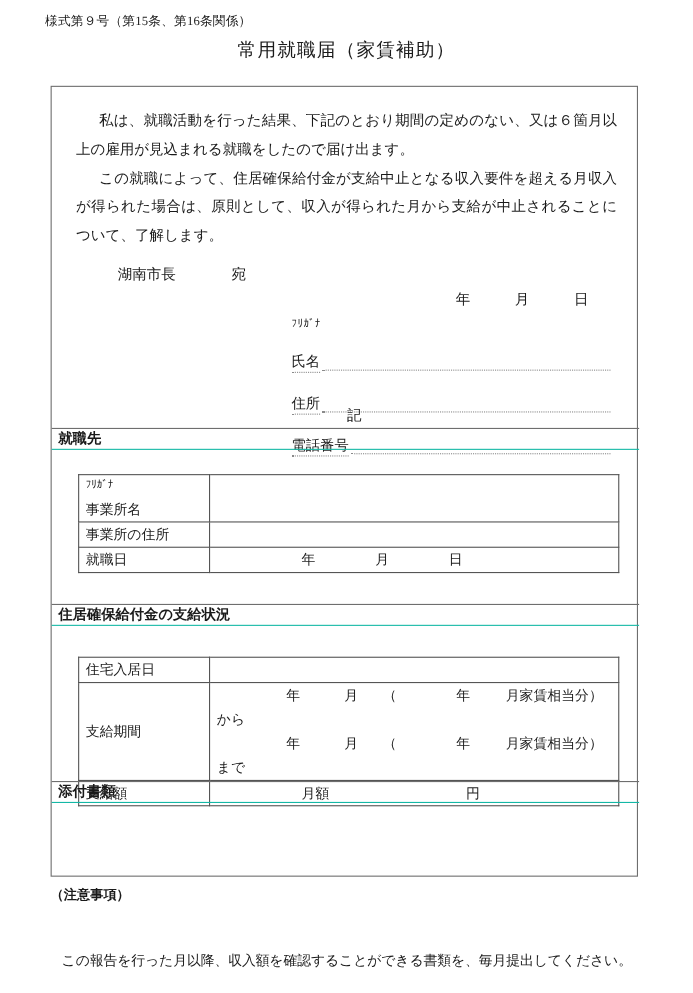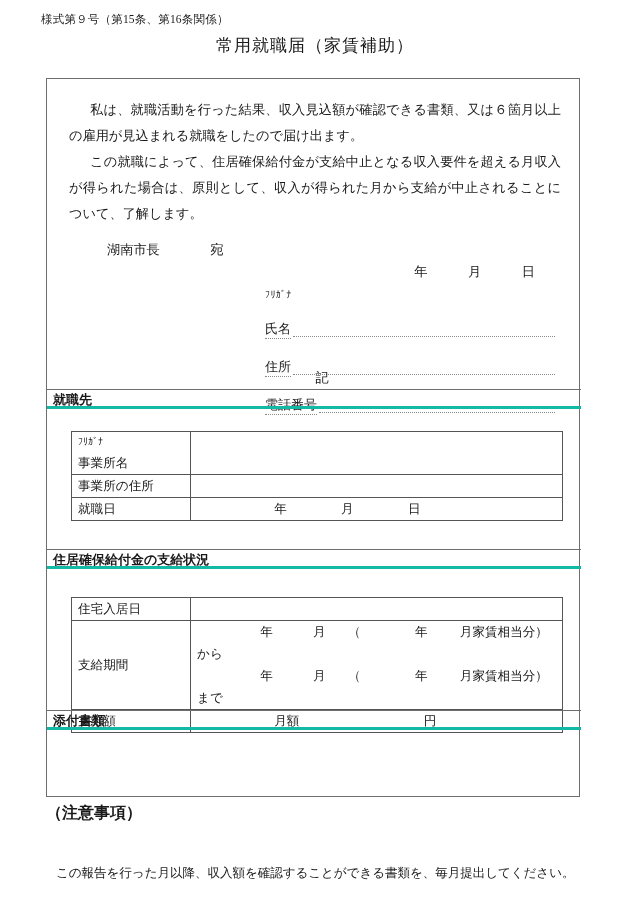--- a/index.html
+++ b/index.html
@@ -132,21 +132,21 @@
     box-sizing: border-box;
   }
 
   
   .sec-head {
     position: absolute;
     left: 0;
     width: 534px;
     box-sizing: border-box;
     border-top: 1px solid #6e6e6e;
-    border-bottom: 3px solid #14b8a6;
+    border-bottom: 1px solid #14b8a6;
     height: 20px;
     line-height: 19px;
     font-size: 13px;
     font-weight: bold;
     font-family: "DejaVu Sans", "Liberation Sans", sans-serif;
     padding-left: 6px;
   }
 
   
   .itable {
@@ -194,42 +194,42 @@
     position: absolute;
     left: 46px;
     top: 803px;
     width: 560px;
     font-size: 12.6px;
     line-height: 20px;
   }
   .notes-title {
     font-weight: bold;
     font-family: "DejaVu Sans", "Liberation Sans", sans-serif;
-    font-size: 16px;
+    font-size: 12px;
   }
   .notes-body {
     padding-left: 10px;
     white-space: nowrap;
     letter-spacing: -0.1px;
     margin-top: 40px;
   }
 </style>
 </head>
 <body>
 
 <div class="page">
 
   <div class="form-no">様式第９号（第15条、第16条関係）</div>
 
   <div class="doc-title">常用就職届（家賃補助）</div>
 
   <div class="frame">
 
     <div class="intro">
-      <p>私は、就職活動を行った結果、収入見込額が確認できる書類、又は６箇月以上の雇用が見込まれる就職をしたので届け出ます。</p>
+      <p>私は、就職活動を行った結果、下記のとおり期間の定めのない、又は６箇月以上の雇用が見込まれる就職をしたので届け出ます。</p>
       <p>この就職によって、住居確保給付金が支給中止となる収入要件を超える月収入が得られた場合は、原則として、収入が得られた月から支給が中止されることについて、了解します。</p>
     </div>
 
     <div class="addressee">
       <span>湖南市長</span>
       <span class="gap"></span>
       <span>宛</span>
     </div>
 
     <div class="date-line">

